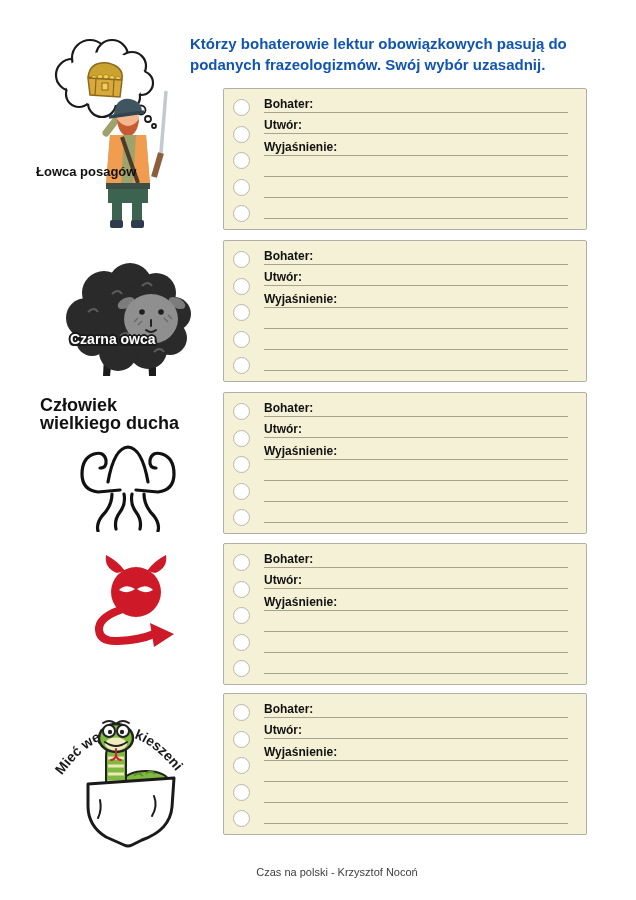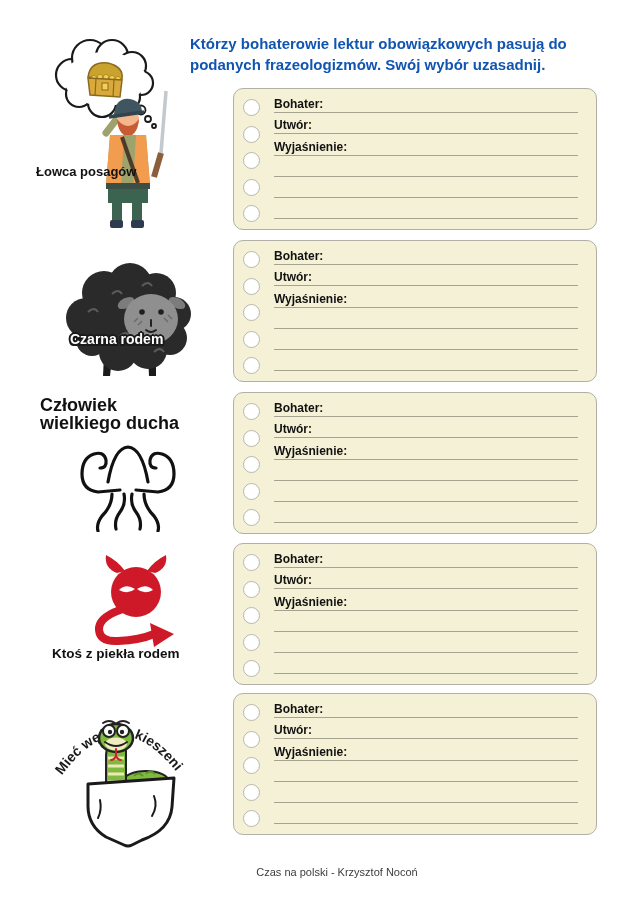--- a/index.html
+++ b/index.html
@@ -10,22 +10,22 @@
     font-family:"Liberation Sans", sans-serif;
     padding-left:28px;
   }
   
   .title {
     position:absolute; left:190px; top:33px; width:450px;
     font-size:15px; font-weight:bold; color:#1155b1; line-height:21px;
   }
   
   .box {
-    position:absolute; left:233px; width:364px; height:142px;
-    background:#f5f1d6; border:1.5px solid #b2b0a6; border-radius:10px;
+    position:absolute; left:223px; width:364px; height:142px;
+    background:#f5f1d6; border:1.5px solid #b2b0a6; border-radius:2px;
   }
   .holes {
     position:absolute; left:9px; top:10px; bottom:7px;
     display:flex; flex-direction:column; justify-content:space-between;
   }
   .hole {
     width:17px; height:17px; border-radius:50%;
     background:#ffffff; border:1.5px solid #b9b6ab;
   }
   .rows {
@@ -152,21 +152,21 @@
     <g>
       <ellipse cx="70" cy="47" rx="9" ry="5" fill="#7c7c7c" transform="rotate(-28 70 47)"></ellipse>
       <ellipse cx="121" cy="47" rx="9" ry="5" fill="#7c7c7c" transform="rotate(28 121 47)"></ellipse>
       <ellipse cx="95" cy="63" rx="27" ry="25" fill="#8f8f8f"></ellipse>
       <circle cx="86" cy="56" r="2.8" fill="#1f1f1f"></circle>
       <circle cx="105" cy="56" r="2.8" fill="#1f1f1f"></circle>
       <path d="M95,64 l0,6 M90,74 q5,4 10,0" stroke="#222222" stroke-width="2" fill="none" stroke-linecap="round"></path>
       <path d="M78,66 l4,-4 M82,69 l4,-4 M108,62 l4,4 M112,59 l4,4" stroke="#6b6b6b" stroke-width="1.5"></path>
     </g>
   </svg>
-  <div class="idiom-label outlined" style="left:70px; top:330px; width:118px;">Czarna rodem</div>
+  <div class="idiom-label outlined" style="left:70px; top:330px; width:118px;">Czarna owca</div>
 
   <div class="idiom-label" style="left:40px; top:396px; width:160px; font-size:18px;">Człowiek wielkiego ducha</div>
   <svg class="figure-svg" style="left:74px; top:434px;" width="108" height="98" viewBox="0 0 108 98">
     <g stroke="#111111" stroke-width="3.2" fill="none" stroke-linecap="round" stroke-linejoin="round">
       <path d="M34,48 Q40,14 54,13 Q68,14 74,48"></path>
       <path d="M46,56 L24,58 Q8,56 8,40 Q8,24 20,20 Q30,17 32,26 Q33,34 26,34"></path>
       <path d="M62,56 L84,58 Q100,56 100,40 Q100,24 88,20 Q78,17 76,26 Q75,34 82,34"></path>
       <path d="M38,60 Q38,72 28,82 Q22,90 24,97"></path>
       <path d="M50,60 Q52,70 46,78 Q40,86 42,95"></path>
       <path d="M58,60 Q56,70 62,78 Q68,86 66,95"></path>
@@ -180,21 +180,20 @@
     <g fill="#ce1a28">
       <circle cx="52" cy="40" r="25"></circle>
       <path d="M33,21 Q20,16 22,3 Q34,9 41,19 Z"></path>
       <path d="M71,21 Q84,16 82,3 Q70,9 63,19 Z"></path>
     </g>
     <g fill="#ffffff">
       <path d="M35,38 Q42,31 51,37 Q44,43 35,38 Z"></path>
       <path d="M69,38 Q62,31 53,37 Q60,43 69,38 Z"></path>
     </g>
   </svg>
-  <div class="idiom-label" style="left:52px; top:645px; width:140px; font-size:13.5px;">Ktoś z piekła rodem</div>
 
   <svg class="figure-svg" style="left:54px; top:694px;" width="130" height="156" viewBox="0 0 130 156">
     <defs>
       <path id="arcpath" d="M6,84 Q64,2 124,80"></path>
     </defs>
     <text font-size="14" font-weight="bold" fill="#1a1a1a" font-family="Liberation Sans, sans-serif">
       <textPath href="#arcpath" startOffset="50%" text-anchor="middle">Mieć węża w kieszeni</textPath>
     </text>
 
     <g>

